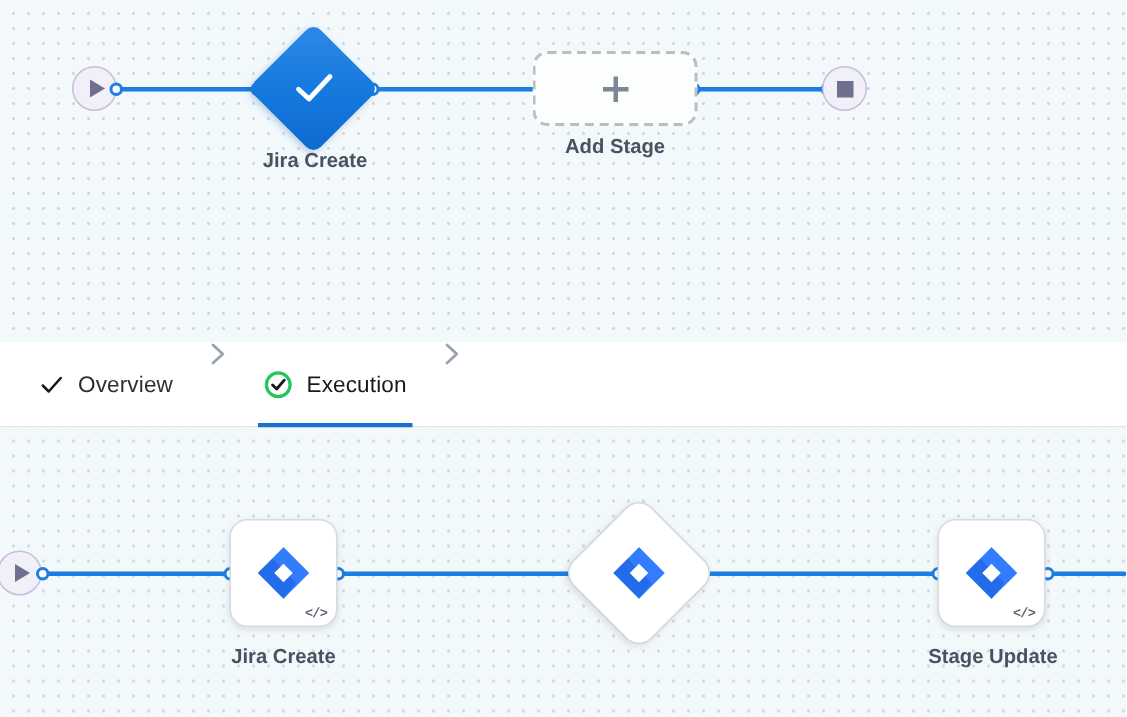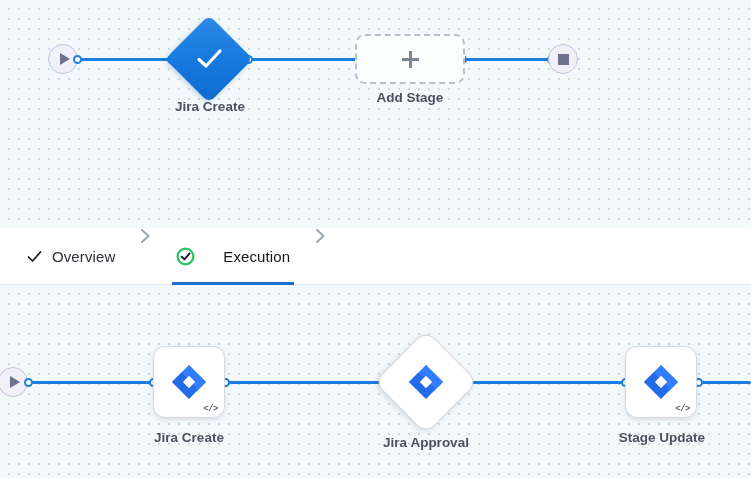--- a/index.html
+++ b/index.html
@@ -156,21 +156,21 @@
     display: flex; align-items: center; gap: 9px;
     cursor: pointer;
     position: relative;
     padding: 0 2px;
   }
   .tab-label {
     font-size: 15px;
     color: #2b3036;
     letter-spacing: .1px;
   }
-  .tab.active .tab-label { color: #16191d; font-weight: 400; margin-left: 19px; }
+  .tab.active .tab-label { color: #16191d; font-weight: 400; }
   .tab.active::after {
     content: "";
     position: absolute;
     left: -2px; right: -2px; bottom: 0;
     height: 3px; background: #1b6fd1;
   }
   .tab-sep {
     margin: 0 22px;
     display: flex; align-items: center;
     color: #9aa3b0;
@@ -284,21 +284,20 @@
 
     <div class="stage-diamond" style="left:389px; top:60px;"></div>
     <div class="stage-diamond-inner" style="left:374px; top:45px;">
       <svg class="jira-logo" width="38" height="38" viewBox="0 0 40 40" aria-hidden="true">
         <path d="M20 2 L38 20 L20 38 L2 20 Z" fill="#2684ff"></path>
         <path d="M20 2 L38 20 L28 30 L11 13 Z" fill="#3d77ff" opacity="0.55"></path>
         <path d="M20 38 L2 20 L12 10 L29 27 Z" fill="#2048c8" opacity="0.40"></path>
         <path d="M20 13.5 L26.5 20 L20 26.5 L13.5 20 Z" fill="#ffffff"></path>
       </svg>
     </div>
-    <div class="node-label" style="left:364px; top:150px; width:124px;">Jira Approval</div>
 
     <div class="stage-card" style="left:625px; top:61px;">
       <svg class="jira-logo" width="38" height="38" viewBox="0 0 40 40" aria-hidden="true">
         <path d="M20 2 L38 20 L20 38 L2 20 Z" fill="#2684ff"></path>
         <path d="M20 2 L38 20 L28 30 L11 13 Z" fill="#3d77ff" opacity="0.55"></path>
         <path d="M20 38 L2 20 L12 10 L29 27 Z" fill="#2048c8" opacity="0.40"></path>
         <path d="M20 13.5 L26.5 20 L20 26.5 L13.5 20 Z" fill="#ffffff"></path>
       </svg>
       <span class="code-badge">&lt;/&gt;</span>
     </div>

